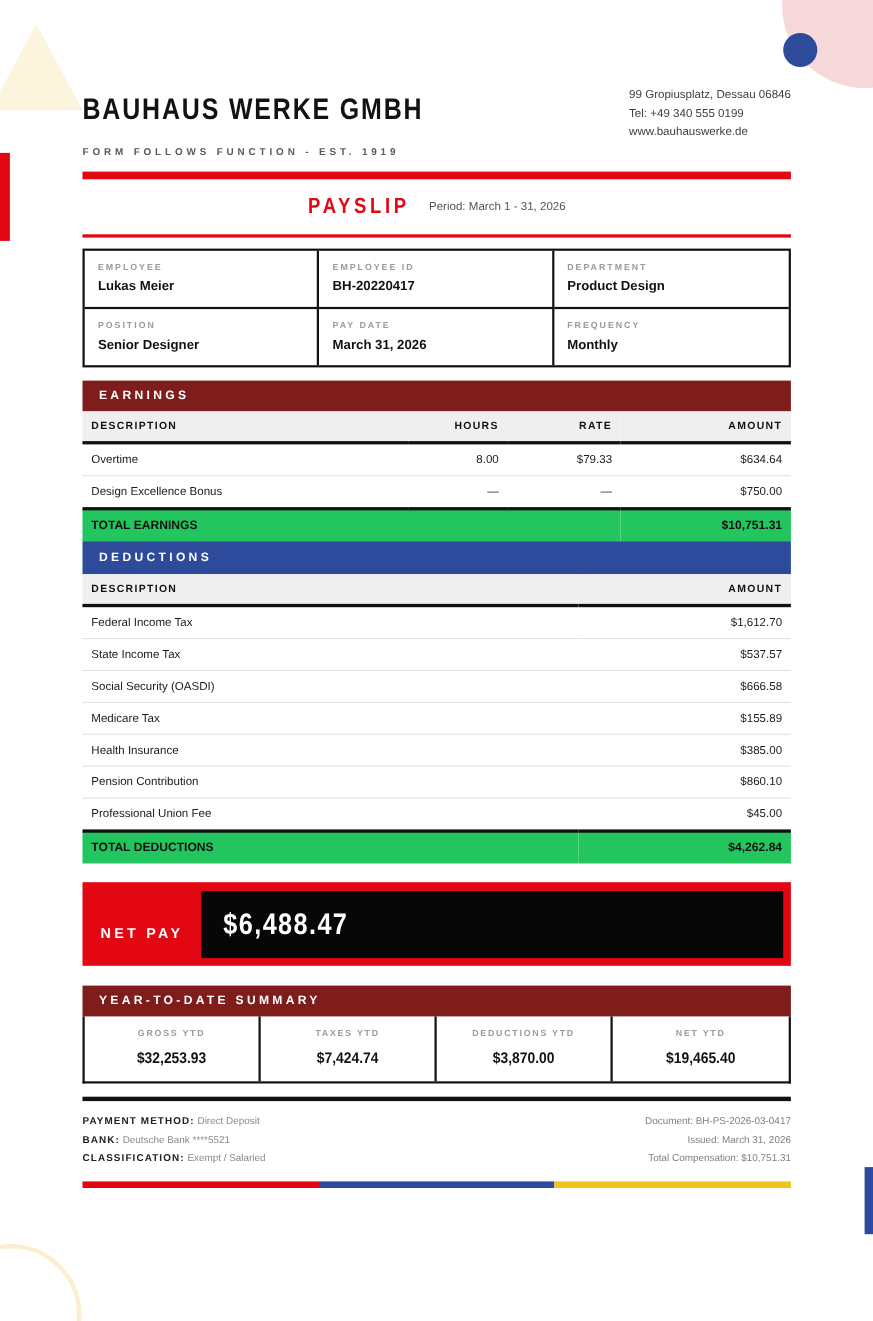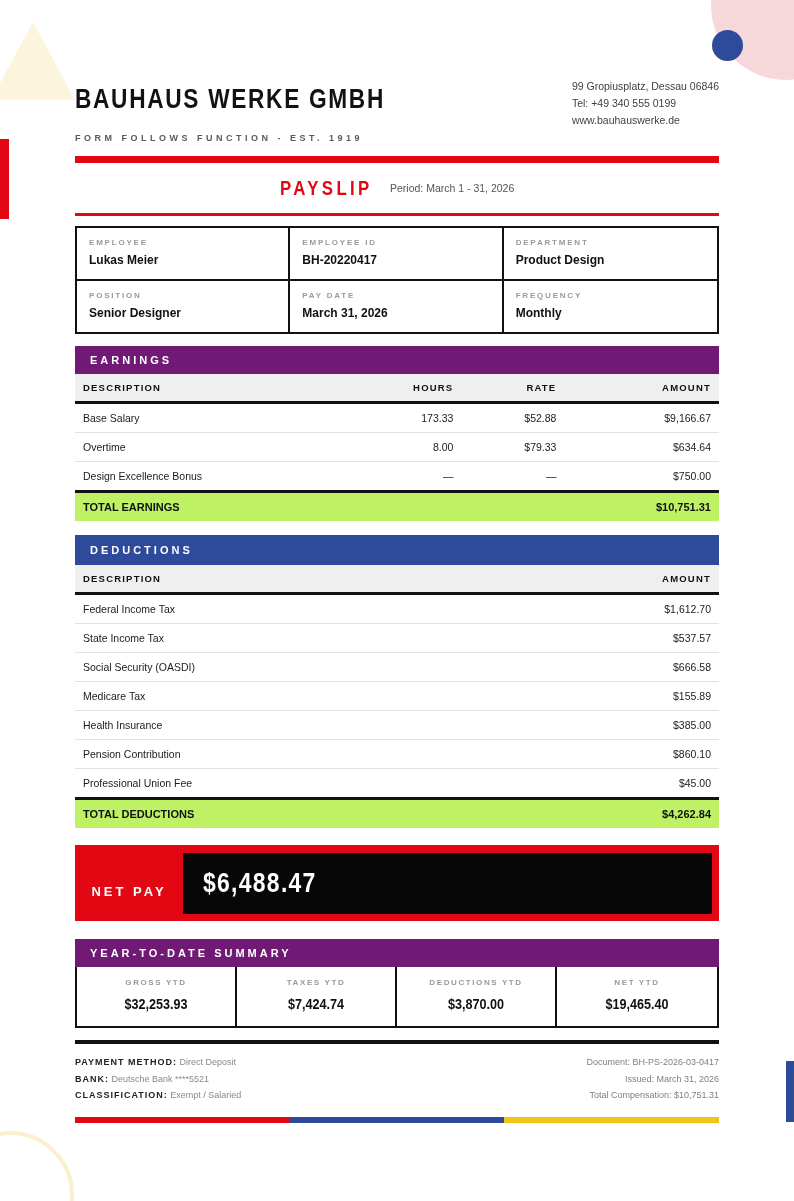--- a/index.html
+++ b/index.html
@@ -39,36 +39,36 @@
   .info-table { margin-top:10px; border:2px solid #111; display:grid; grid-template-columns:1fr 1fr 1fr; }
   .info-cell { padding:10px 12px 12px; border-right:2px solid #111; }
   .info-cell:nth-child(3n) { border-right:none; }
   .info-cell:nth-child(-n+3) { border-bottom:2px solid #111; }
   .info-label { font-size:8px; letter-spacing:1.8px; color:#9a9a9a; font-weight:bold; }
   .info-value { font-size:12px; font-weight:bold; color:#111; margin-top:6px; }
 
   
   .section-bar { color:#fff; font-weight:bold; font-size:11px; letter-spacing:3px;
     padding:0 15px; display:flex; align-items:center; }
-  .bar-black { background:#701a75; height:28px; }
+  .bar-black { background:#7f1d1d; height:28px; }
   .bar-blue  { background:#2D4A9B; height:30px; }
 
   
   table { width:100%; border-collapse:collapse; }
   .col-head-row { background:#efefef; }
   .col-head-row th { font-size:9.5px; font-weight:bold; letter-spacing:1.2px; color:#111;
     text-align:right; padding:8px 8px; border-bottom:3px solid #111; }
   .col-head-row th:first-child { text-align:left; }
   td { font-size:10.5px; color:#1b1b1b; padding:8px 8px; border-bottom:1px solid #e2e2e2; }
   td.num { text-align:right; }
-  .total-row td { background:#bef264; border-top:3px solid #111; border-bottom:none;
+  .total-row td { background:#22c55e; border-top:3px solid #111; border-bottom:none;
     font-weight:bold; font-size:11px; color:#111; padding:8px 8px; }
 
   .section-earnings { margin-top:12px; }
-  .section-deductions { margin-top:14px; }
+  .section-deductions { }
 
   
   .netpay { margin-top:17px; position:relative; height:76px; background:#E30613; }
   .netpay-label { position:absolute; left:0; top:16px; bottom:0; width:108px;
     display:flex; align-items:center; justify-content:center;
     color:#fff; font-weight:bold; font-size:13px; letter-spacing:3px; }
   .netpay-box { position:absolute; left:108px; right:7px; top:8px; bottom:7px; background:#070707;
     display:flex; align-items:center; padding-right:25px; }
   .netpay-amount { color:#fff; font-weight:bold; font-size:27px; letter-spacing:1.5px;
     transform:scaleX(0.85); transform-origin:right center; }
@@ -164,26 +164,20 @@
       <table>
         <thead>
           <tr class="col-head-row">
             <th style="width:46%">DESCRIPTION</th>
             <th style="width:14%">HOURS</th>
             <th style="width:16%">RATE</th>
             <th style="width:24%">AMOUNT</th>
           </tr>
         </thead>
         <tbody>
-          <tr>
-            <td>Base Salary</td>
-            <td class="num">173.33</td>
-            <td class="num">$52.88</td>
-            <td class="num">$9,166.67</td>
-          </tr>
           <tr>
             <td>Overtime</td>
             <td class="num">8.00</td>
             <td class="num">$79.33</td>
             <td class="num">$634.64</td>
           </tr>
           <tr>
             <td>Design Excellence Bonus</td>
             <td class="num">—</td>
             <td class="num">—</td>

